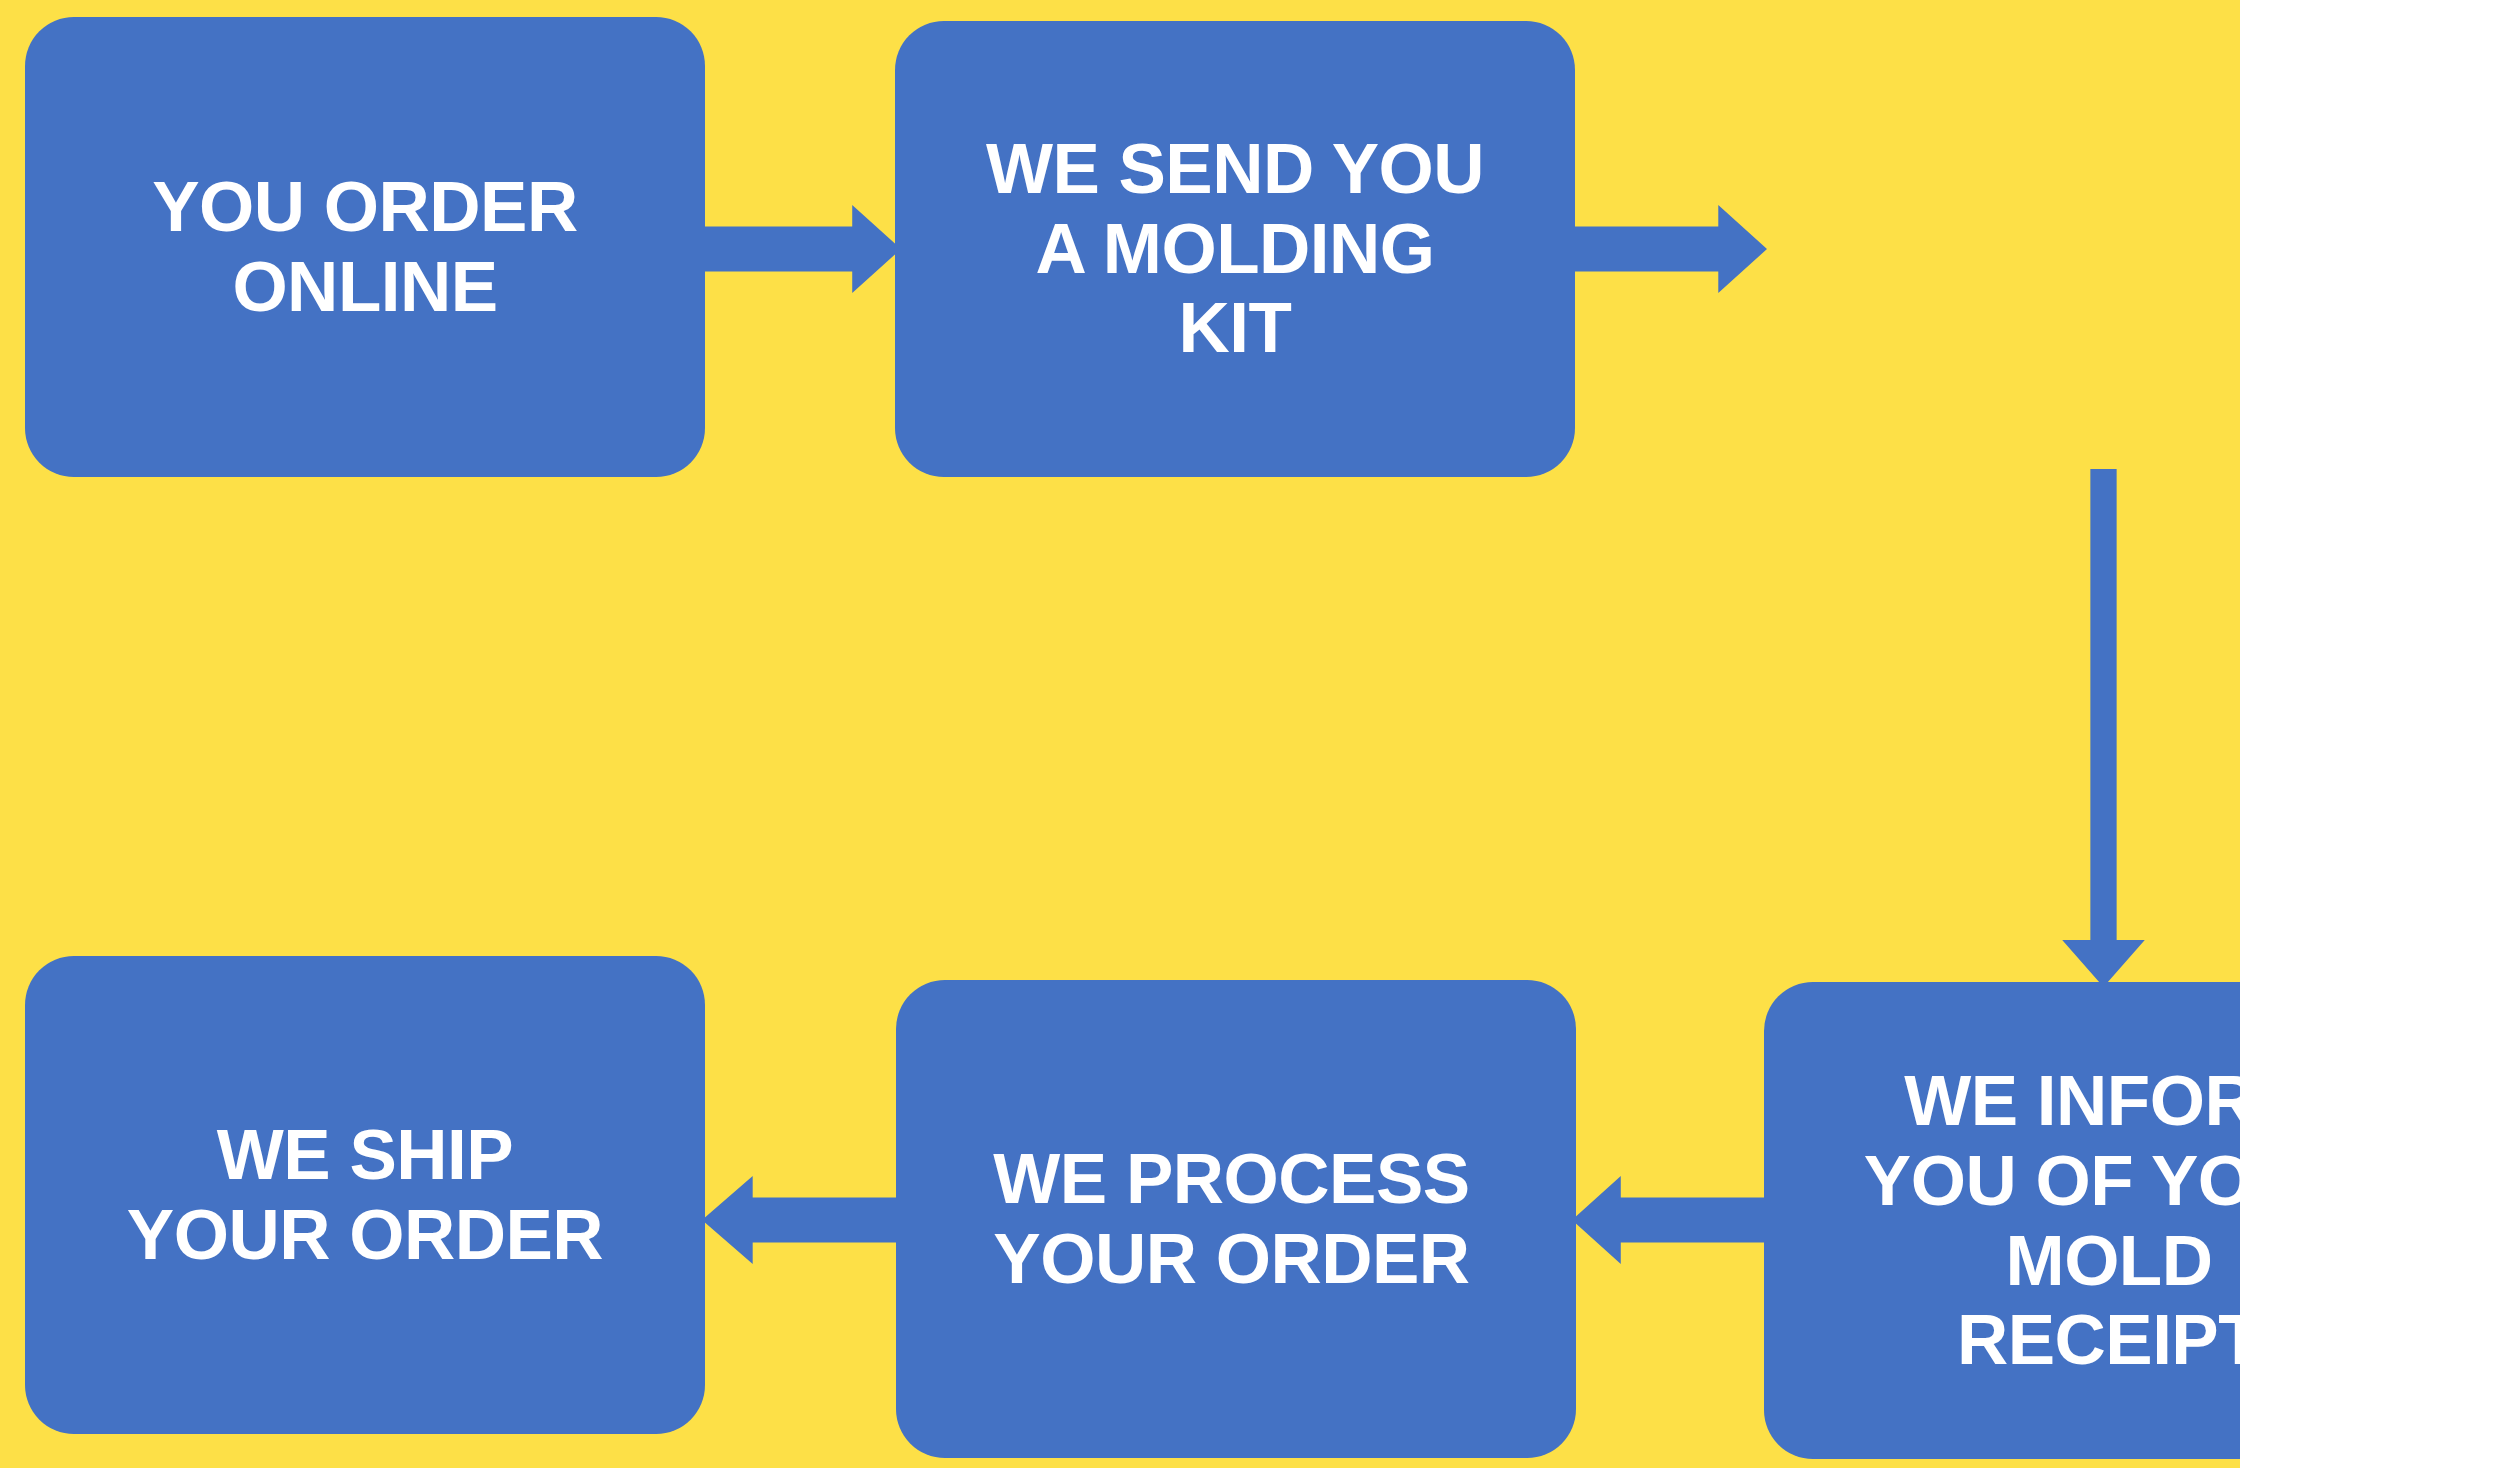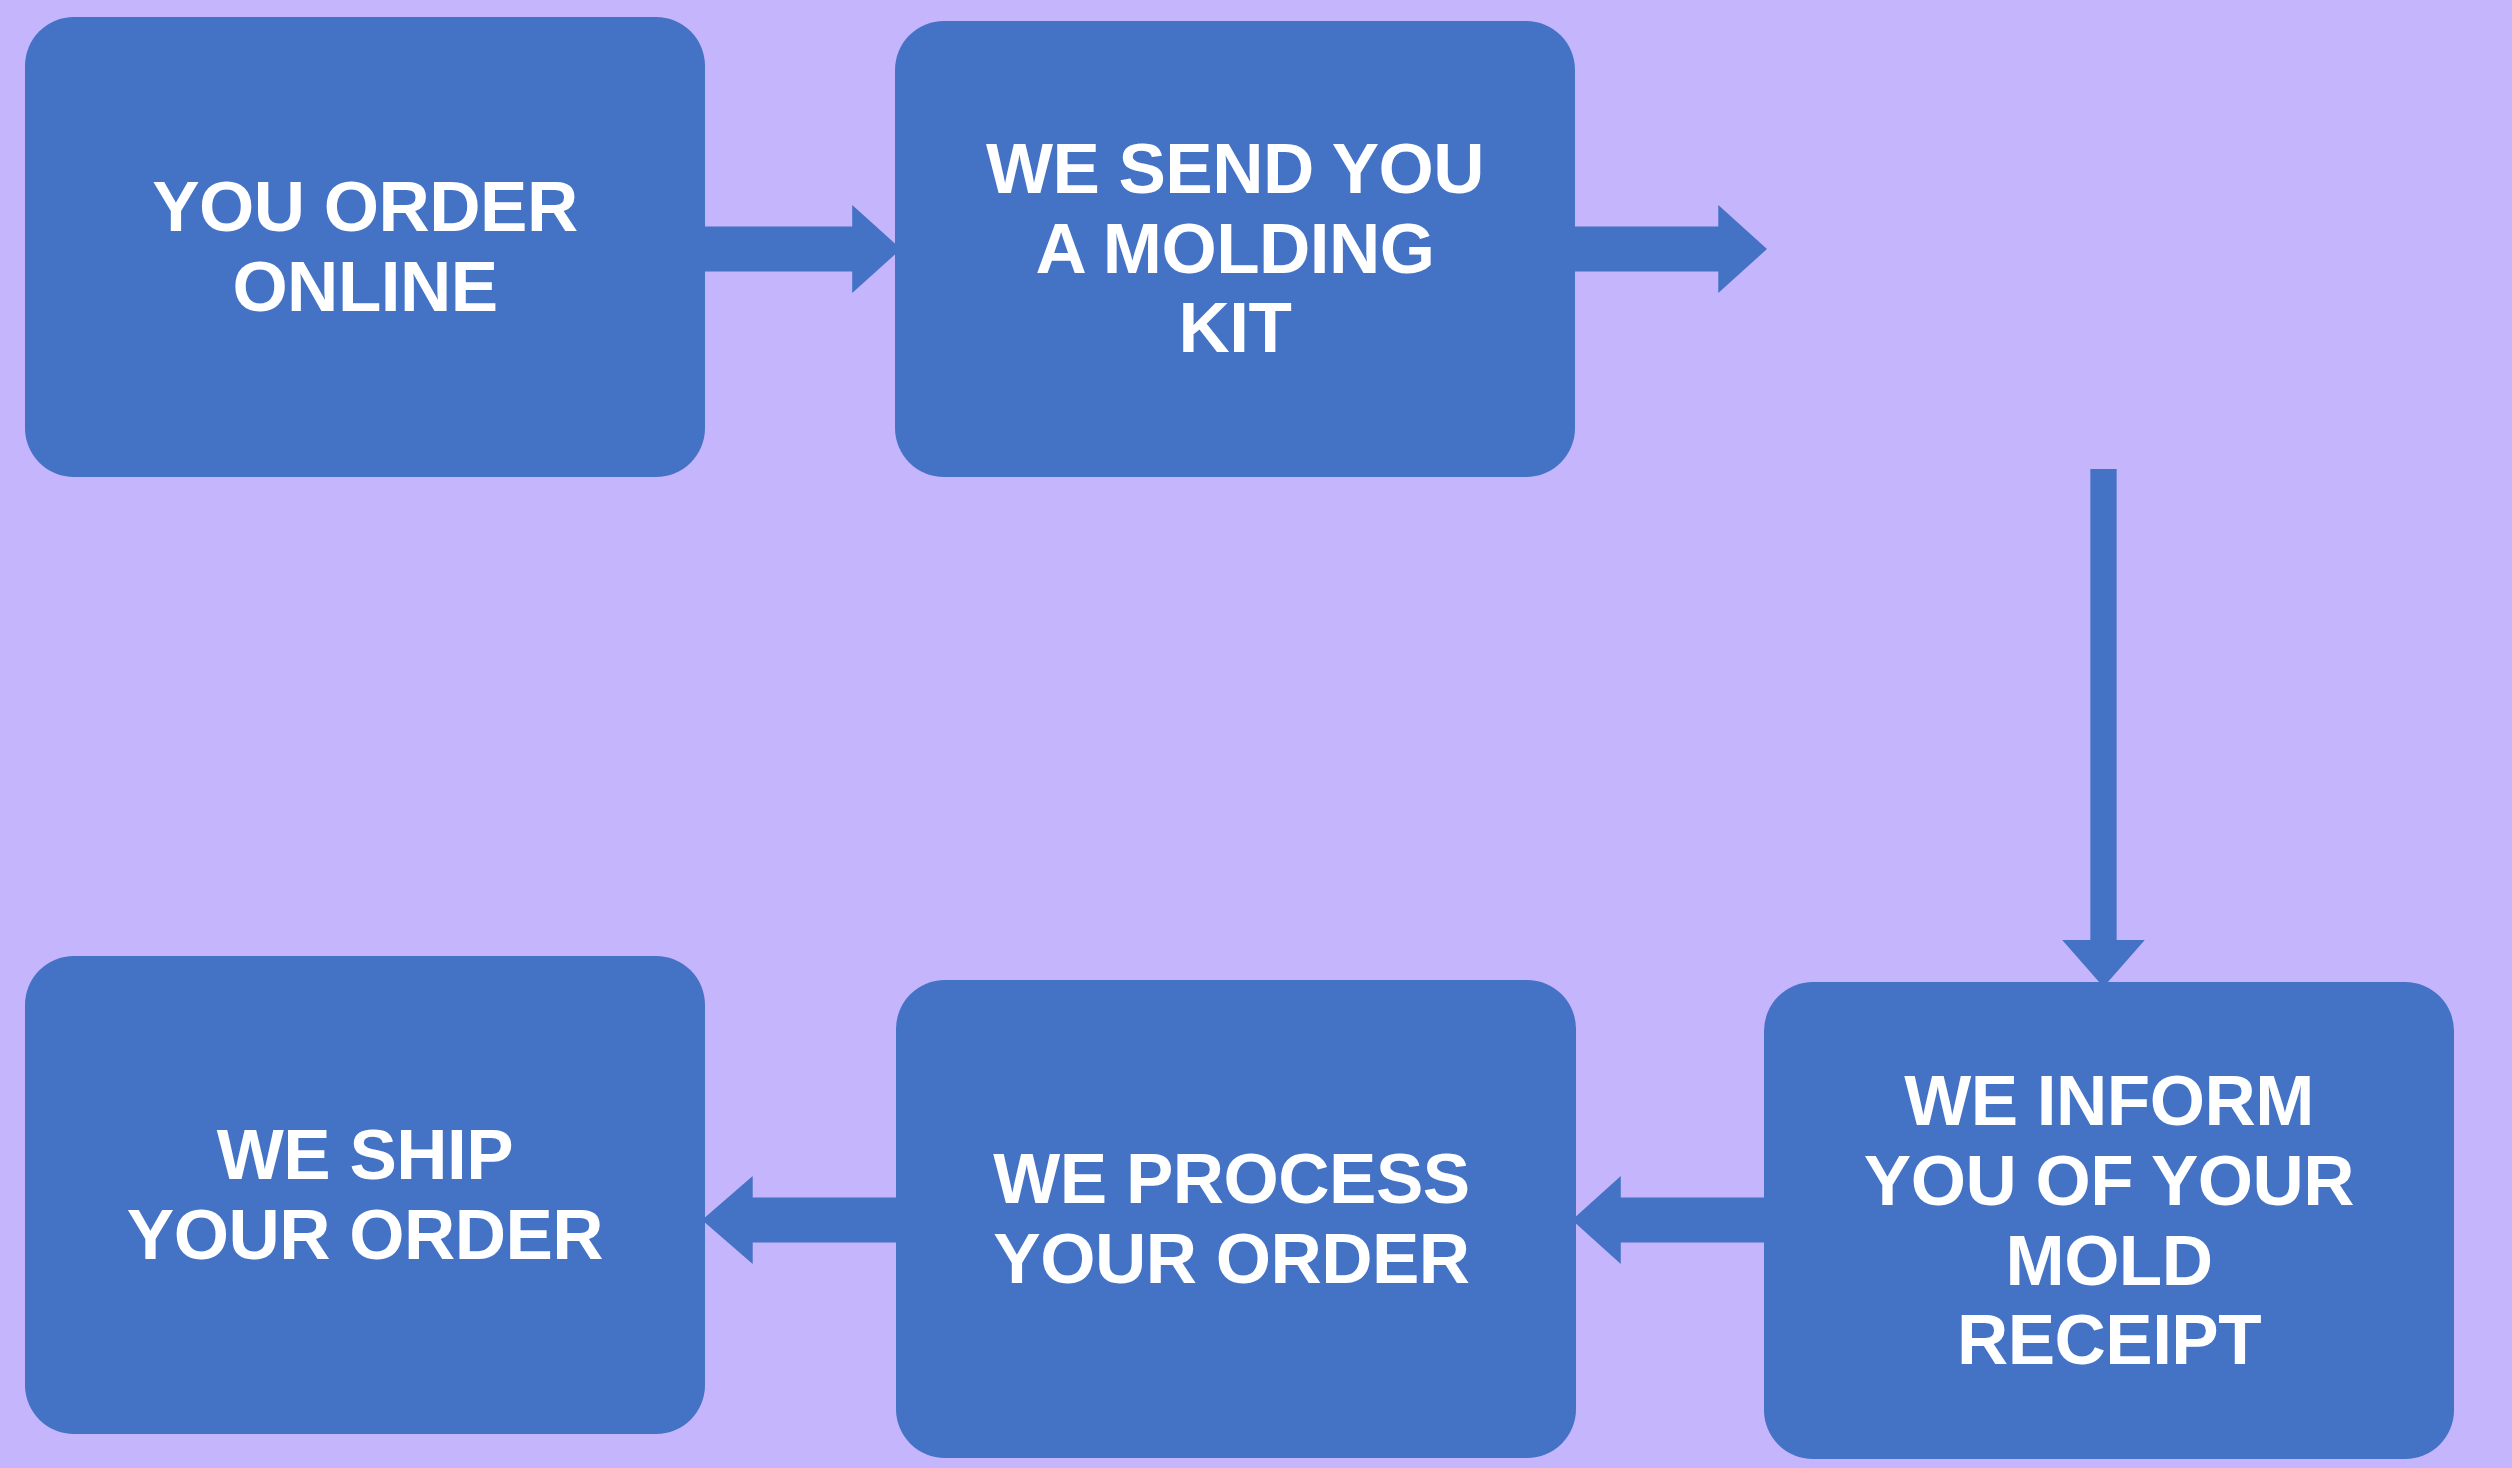--- a/index.html
+++ b/index.html
@@ -6,23 +6,23 @@
   html, body {
     margin: 0;
     padding: 0;
     background: #ffffff;
   }
   body {
     font-family: "Liberation Sans", sans-serif;
   }
   #canvas {
     position: relative;
-    width: 2512px;
+    width: 2240px;
     height: 1468px;
-    background: #c4b5fd;
+    background: #fde047;
     overflow: hidden;
   }
   .node {
     position: absolute;
     box-sizing: border-box;
     background: #4472C4;
     border-radius: 49px;
     display: flex;
     align-items: center;
     justify-content: center;

